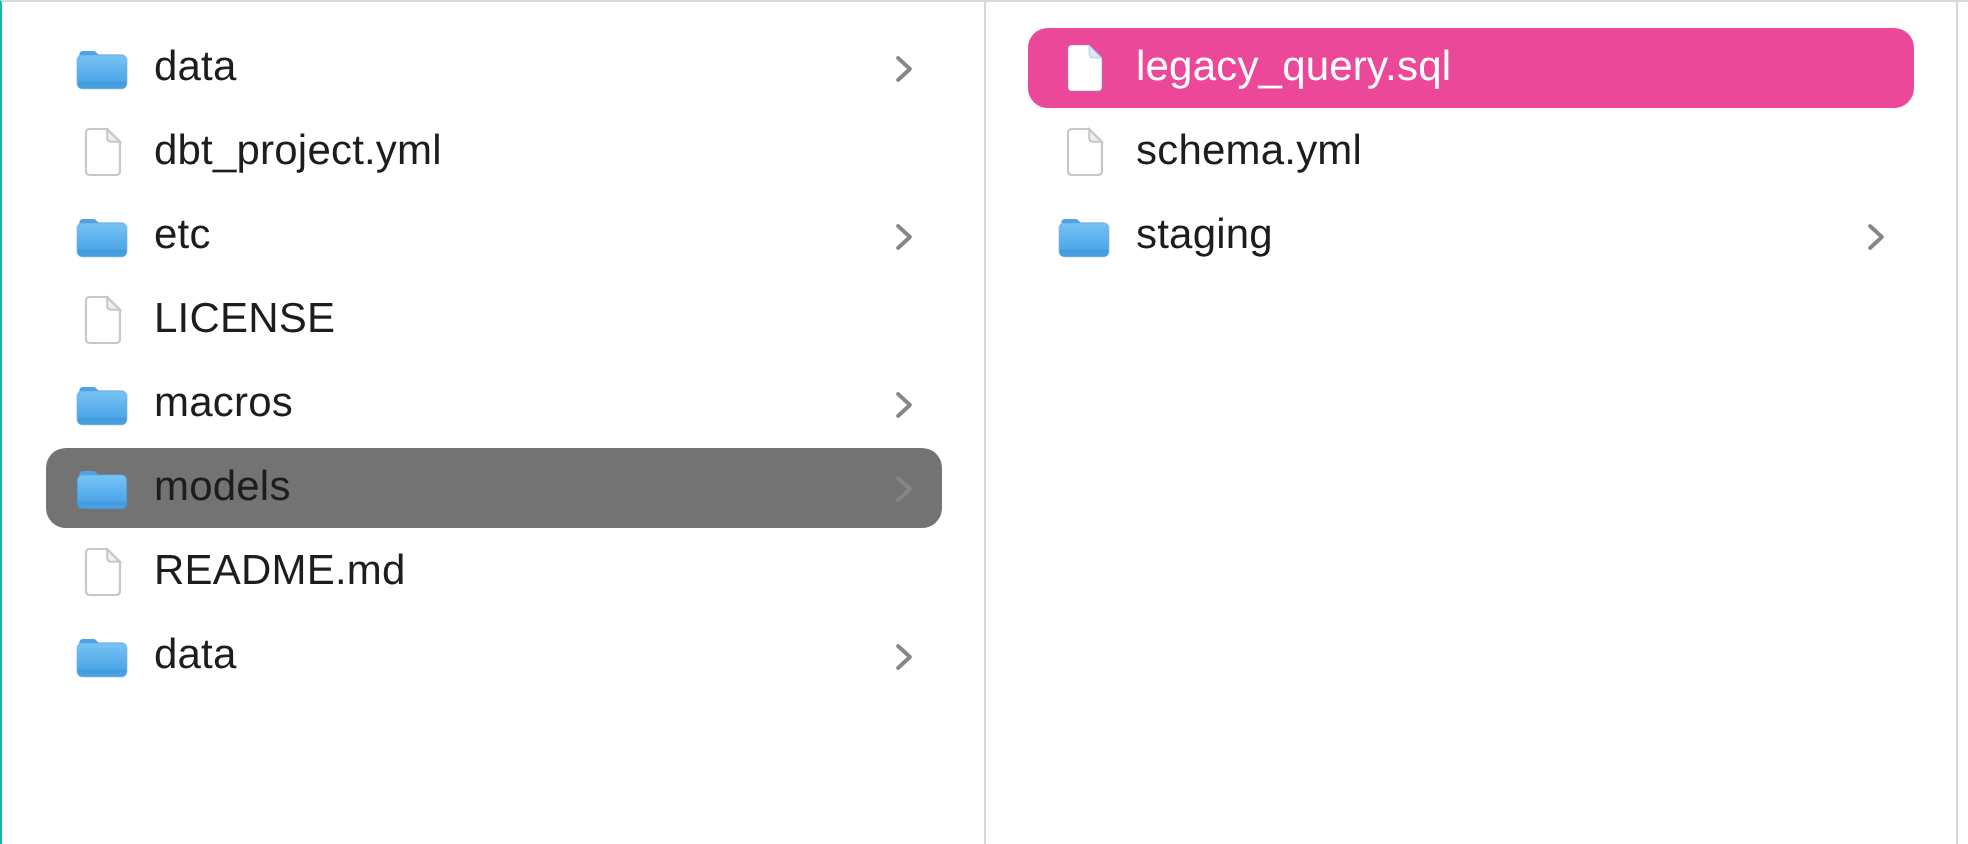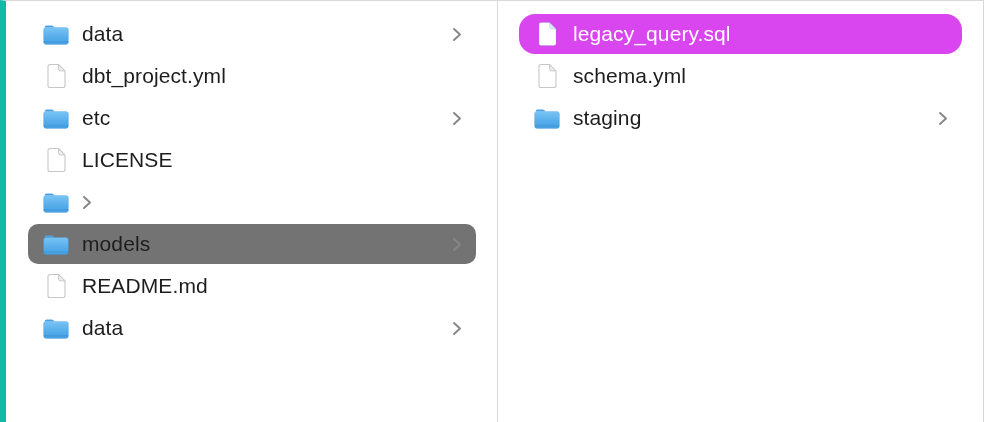--- a/index.html
+++ b/index.html
@@ -5,21 +5,21 @@
   * { margin: 0; padding: 0; box-sizing: border-box; }
   html, body { width: 984px; height: 422px; background: #ffffff; overflow: hidden; }
   body { font-family: "Liberation Sans", "DejaVu Sans", sans-serif; }
 
   .finder-window {
     position: relative;
     width: 984px;
     height: 422px;
     background: #ffffff;
     border-top: 1px solid #d9d9d9;
-    border-left: 6px solid #14b8a6;
+    border-left: 1px solid #14b8a6;
   }
 
   .column {
     position: absolute;
     top: 0;
     bottom: 0;
     padding-top: 11px;
     border-right: 1px solid #d7d7d7;
     background: #ffffff;
     overflow: hidden;
@@ -34,21 +34,21 @@
     align-items: center;
     height: 40px;
     margin: 2px 21px;
     padding: 0 14px;
     border-radius: 10px;
     cursor: default;
   }
   .col-left .row { margin-left: 22px; }
 
   .row.sel-gray  { background: #737373; }
-  .row.sel-blue  { background: #d946ef; border-radius: 16px; }
+  .row.sel-blue  { background: #ec4899; }
 
   .icon-slot {
     width: 28px;
     height: 28px;
     margin-right: 12px;
     display: flex;
     align-items: center;
     justify-content: center;
     flex: none;
   }
@@ -141,20 +141,21 @@
 
   </div>
       <div class="row has-chevron">
     <span class="icon-slot">
     <svg width="28" height="23" viewBox="0 0 28 23">
       <path d="M2.6 5.8 V4.6 q0-2.1 2.1-2.1 h4.9 q0.9 0 1.5 0.6 l1.5 1.5 h-10z" fill="#4fa3e2"></path>
       <rect x="1.6" y="4.4" width="24.8" height="17" rx="2.6" fill="url(#folderBody)"></rect>
       <rect x="1.6" y="4.4" width="24.8" height="17" rx="2.6" fill="none" stroke="#3c93d6" stroke-opacity="0.35" stroke-width="0.8"></rect>
     </svg>
         </span>
+    <span class="label">macros</span>
     <span class="chevron">
       <svg width="10" height="15" viewBox="0 0 10 15">
         <polyline points="2,2 8,7.5 2,13" fill="none" stroke="#868686" stroke-width="1.9" stroke-linecap="round" stroke-linejoin="round"></polyline>
       </svg>
     </span>
   </div>
       <div class="row has-chevron sel-gray">
     <span class="icon-slot">
     <svg width="28" height="23" viewBox="0 0 28 23">
       <path d="M2.6 5.8 V4.6 q0-2.1 2.1-2.1 h4.9 q0.9 0 1.5 0.6 l1.5 1.5 h-10z" fill="#4fa3e2"></path>

